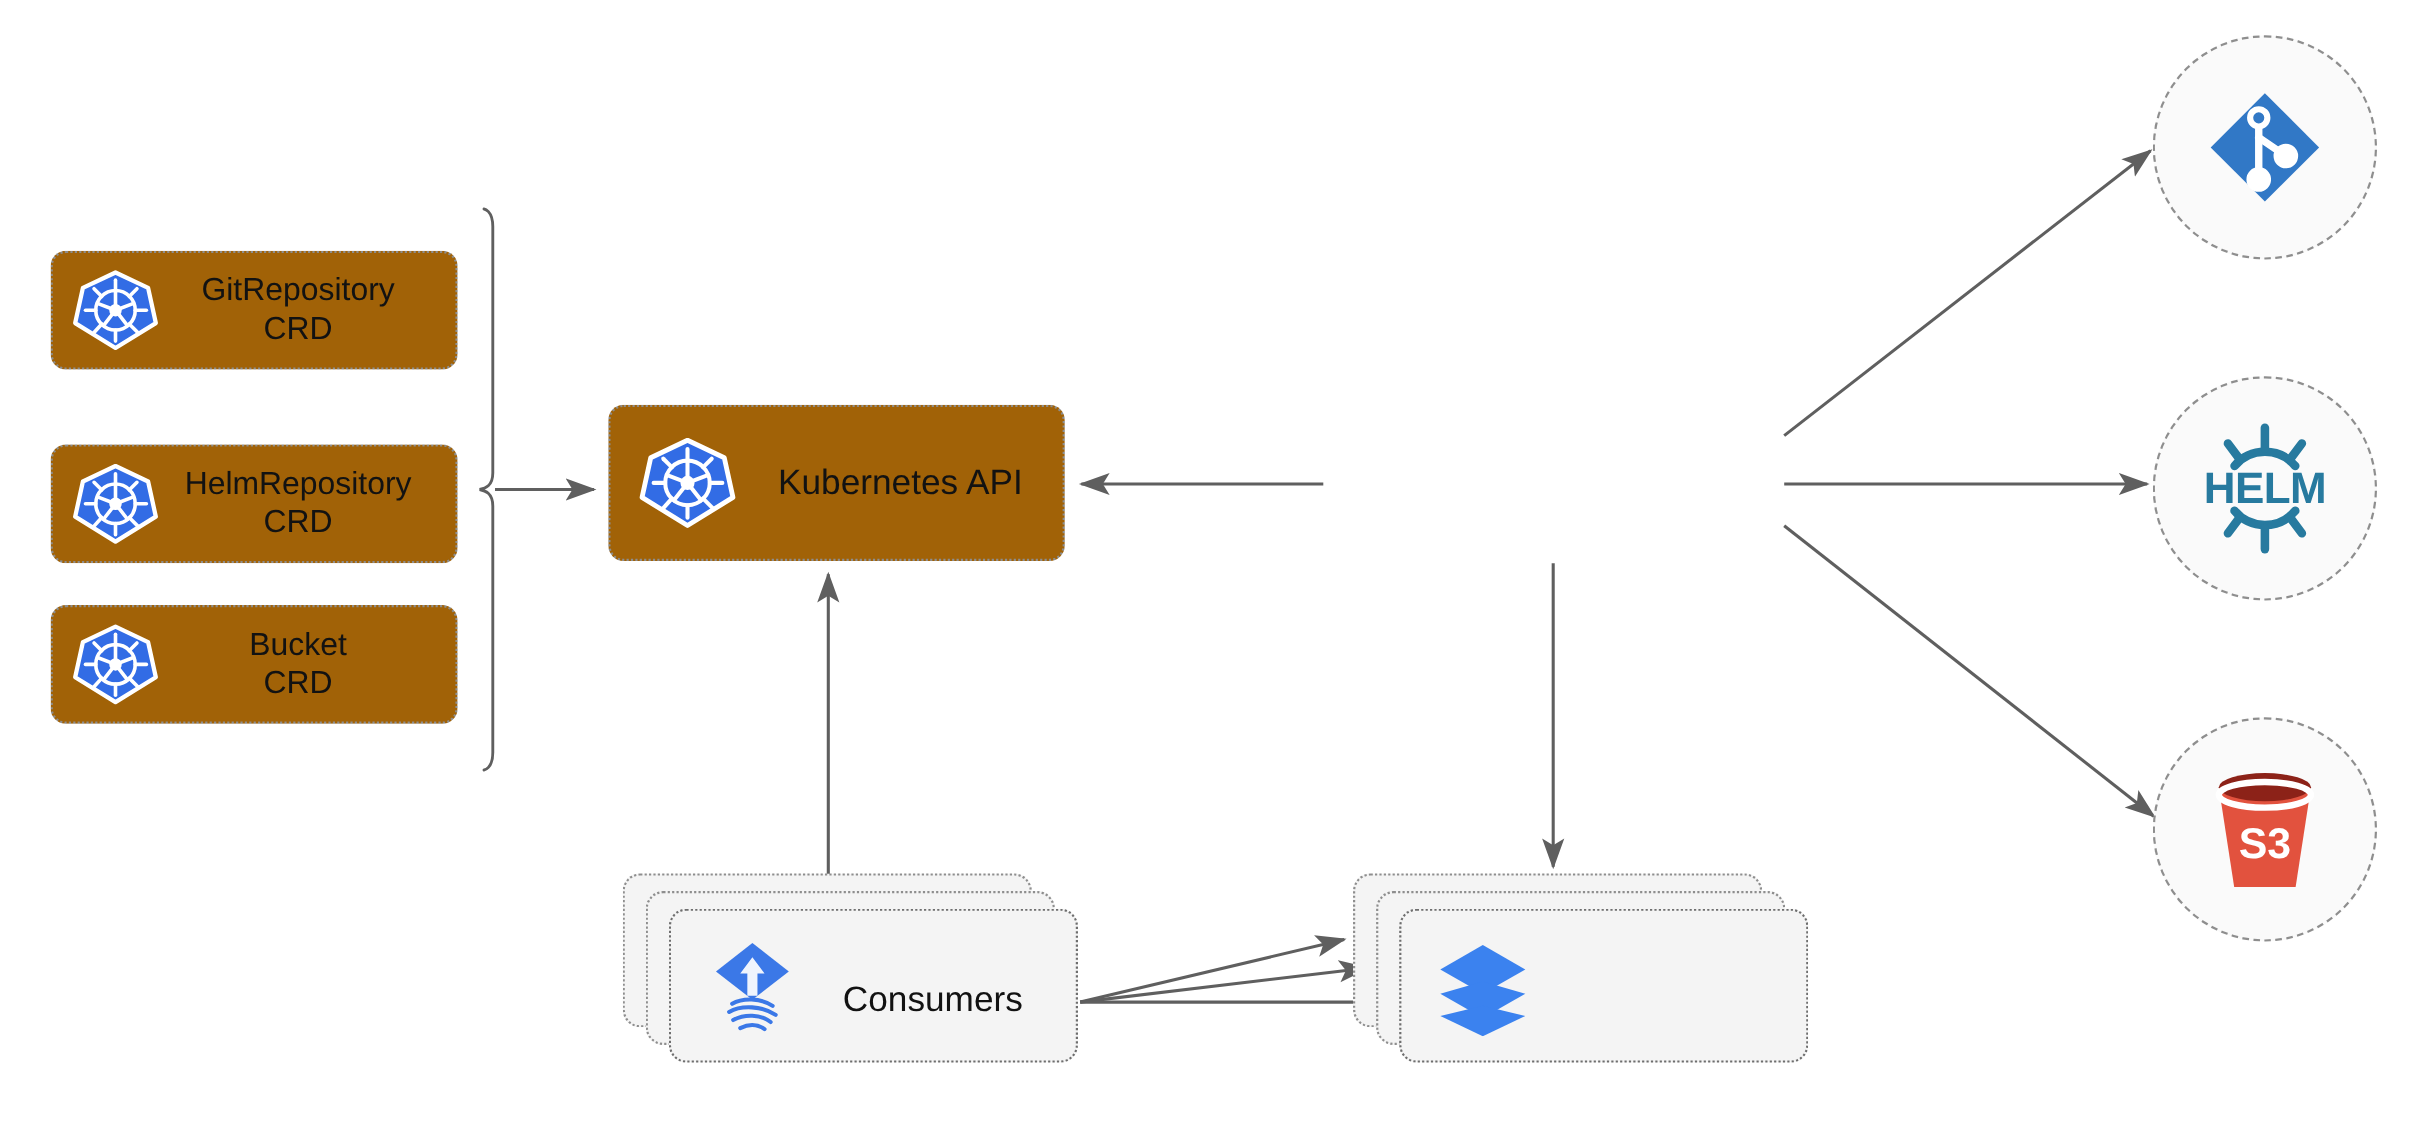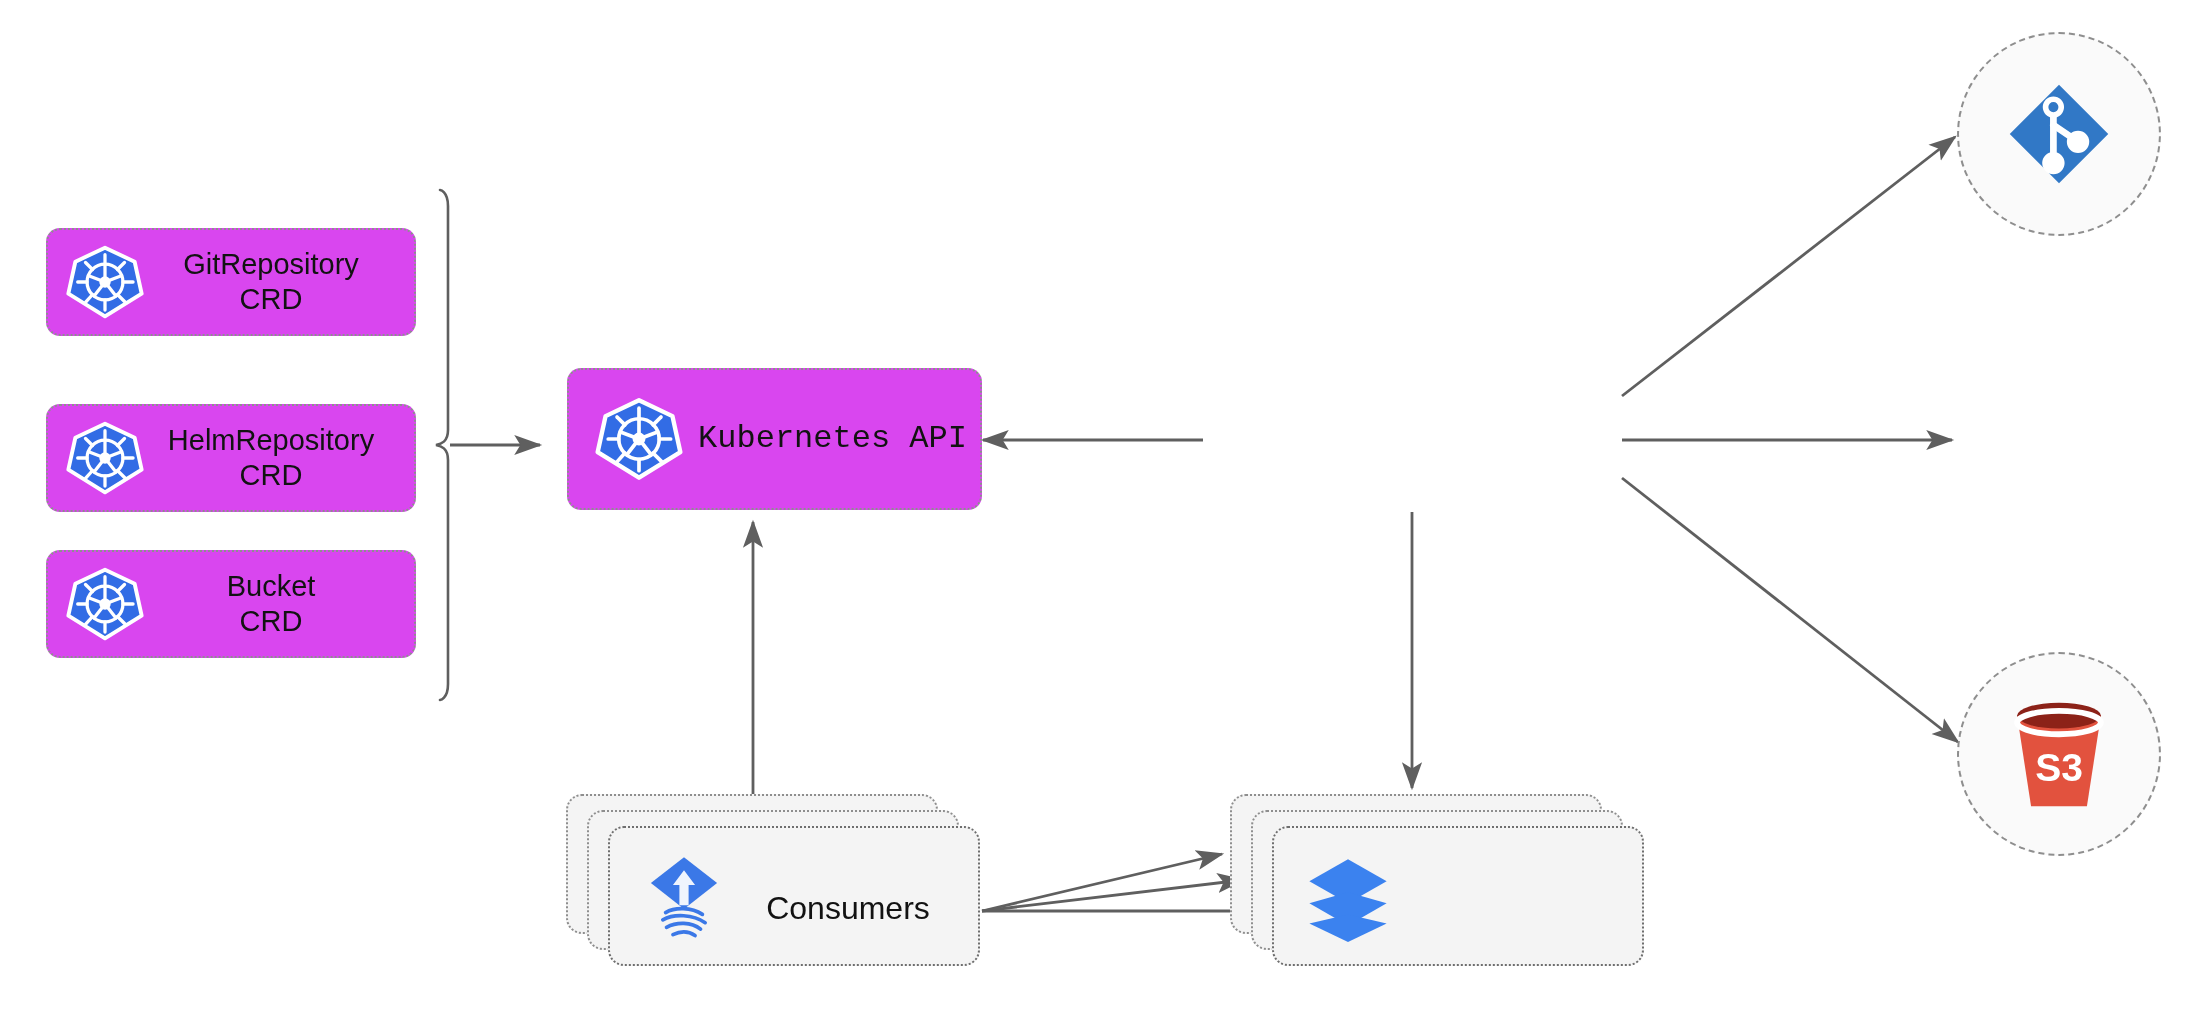--- a/index.html
+++ b/index.html
@@ -23,21 +23,21 @@
     top: 0;
     width: 2196px;
     height: 1030px;
     pointer-events: none;
   }
 
   
   .node {
     position: absolute;
     box-sizing: border-box;
-    background: #d946ef;
+    background: #a16207;
     border: 2px dotted #8e8e8e;
     border-radius: 14px;
     display: flex;
     align-items: center;
     justify-content: flex-start;
     z-index: 3;
   }
   .node .label {
     font-size: 30px;
     color: #121212;
@@ -59,26 +59,25 @@
     width: 370px;
     height: 108px;
     left: 46px;
     padding: 0 6px 0 18px;
   }
   .crd-box .label { font-size: 29px; }
   .crd-box .icon-slot { width: 78px; height: 78px; }
 
   
   .kapi-box {
-    left: 567px;
+    left: 553px;
     top: 368px;
     width: 415px;
     height: 142px;
     padding-left: 26px;
-    font-family: Liberation Mono, monospace;
   }
   .kapi-box .icon-slot { width: 88px; height: 88px; }
   .kapi-box .label { font-size: 32px; padding-left: 12px; }
 
   .srcctl-box {
     left: 1205px;
     top: 368px;
     width: 415px;
     height: 142px;
     padding-left: 36px;
@@ -363,20 +362,37 @@
           <line x1="45" y1="28" x2="45" y2="74"></line>
           <line x1="45" y1="42" x2="64" y2="55"></line>
           <circle cx="45" cy="26" r="7" fill="#3178c6" stroke="#ffffff" stroke-width="5"></circle>
           <circle cx="45" cy="76" r="7" fill="#ffffff"></circle>
           <circle cx="67" cy="57" r="7" fill="#ffffff"></circle>
         </g>
       </svg>
     </span>
   </div>
 
+  <div class="provider" id="provider-helm">
+    <span class="prov-inner">
+      <svg viewBox="0 0 100 100" width="120" height="120" aria-hidden="true">
+        <g stroke="#277a9f" stroke-width="6.5" fill="none" stroke-linecap="round">
+          <path d="M27,33 A30,30 0 0,1 73,33"></path>
+          <path d="M27,67 A30,30 0 0,0 73,67"></path>
+          <line x1="50" y1="4" x2="50" y2="20"></line>
+          <line x1="50" y1="80" x2="50" y2="96"></line>
+          <line x1="22" y1="16" x2="31" y2="28"></line>
+          <line x1="78" y1="16" x2="69" y2="28"></line>
+          <line x1="22" y1="84" x2="31" y2="72"></line>
+          <line x1="78" y1="84" x2="69" y2="72"></line>
+        </g>
+      </svg>
+      <span class="helm-text">HELM</span>
+    </span>
+  </div>
 
   <div class="provider" id="provider-s3">
     <span class="prov-inner">
       <svg viewBox="0 0 100 110" width="118" height="128" aria-hidden="true">
         <path d="M14,22 L86,22 L74,100 L26,100 Z" fill="#e2523e"></path>
         <ellipse cx="50" cy="22" rx="36" ry="11" fill="#8c2218"></ellipse>
         <path d="M14,22 L86,22 L84,33 L16,33 Z" fill="#ffffff" opacity="0"></path>
         <ellipse cx="50" cy="28" rx="36" ry="10" fill="none" stroke="#ffffff" stroke-width="5"></ellipse>
       </svg>
       <span class="s3-text">S3</span>

